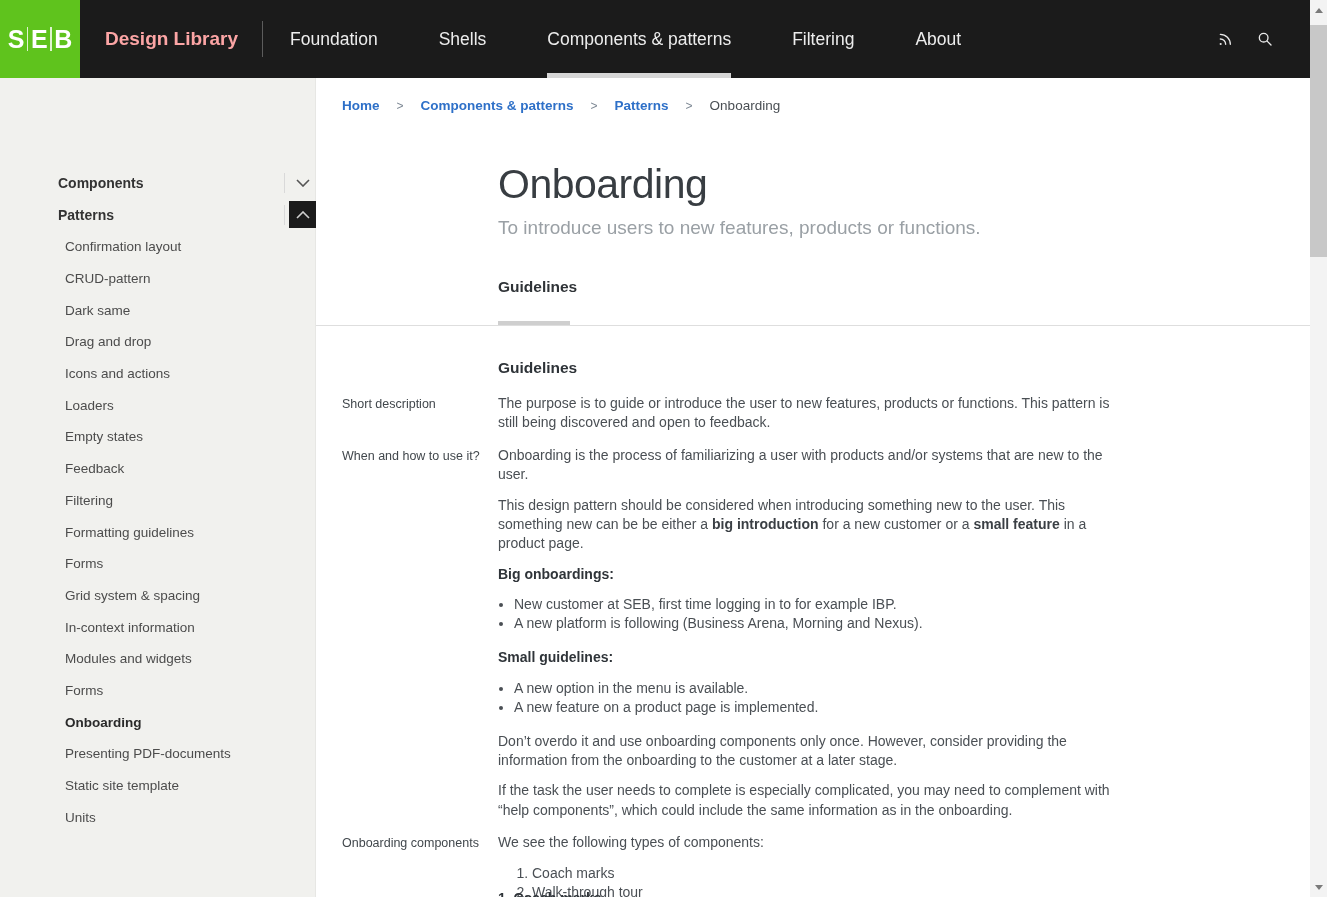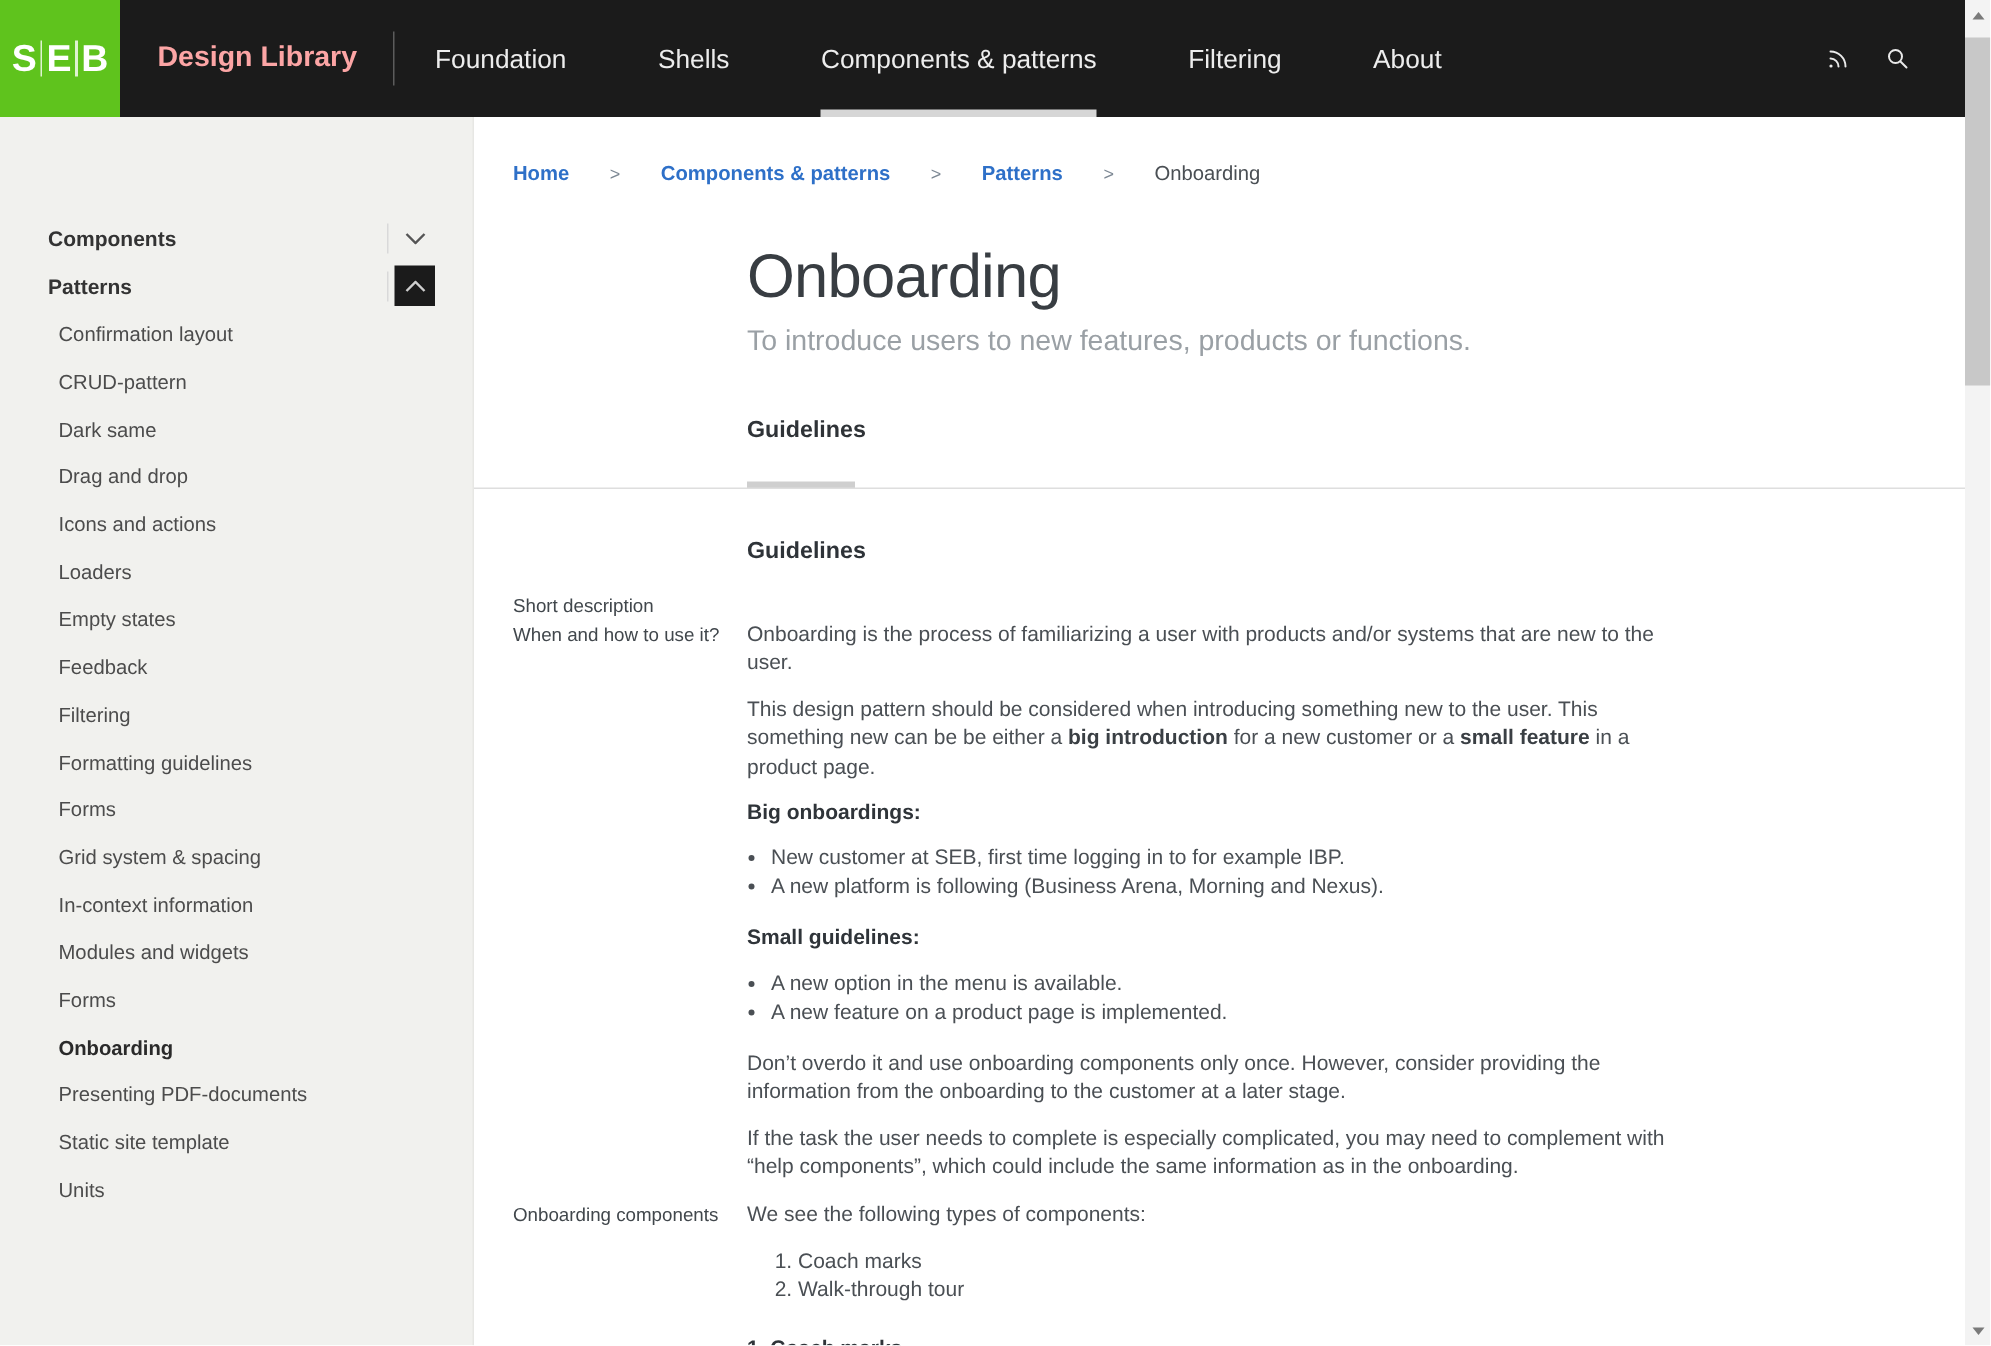--- a/index.html
+++ b/index.html
@@ -22,32 +22,32 @@
   .scrollbar{position:absolute;top:0;right:0;width:17px;height:897px;background:#f3f3f3;z-index:6;}
   .sb-arrow{position:absolute;left:0;width:17px;height:16px;display:flex;align-items:center;justify-content:center;cursor:pointer;}
   .sb-arrow.up{top:2px;}
   .sb-arrow.down{bottom:2px;}
   .tri-up{width:0;height:0;border-left:4px solid transparent;border-right:4px solid transparent;border-bottom:5px solid #7a7a7a;}
   .tri-down{width:0;height:0;border-left:4px solid transparent;border-right:4px solid transparent;border-top:5px solid #7a7a7a;}
   .sb-thumb{position:absolute;left:0;top:25px;width:17px;height:232px;background:#c8c8c8;cursor:grab;}
 
   
   .sidebar{position:absolute;top:78px;left:0;width:316px;height:819px;background:#f1f1ee;border-right:1px solid #e7e7e4;box-sizing:border-box;}
-  .side-nav{padding-top:65px;}
+  .side-nav{padding-top:89px;margin-left:26px;}
   .side-group{height:32px;display:flex;align-items:center;position:relative;cursor:pointer;}
   .side-group-label{margin-left:32px;font-size:14px;font-weight:700;color:#333;}
   .side-vline{position:absolute;left:258px;top:6px;height:20px;width:1px;background:#d9d9d9;}
   .chev-btn{position:absolute;left:263px;top:2px;width:27px;height:27px;display:flex;align-items:center;justify-content:center;cursor:pointer;}
   .chev-btn.dark{background:#1b1b1b;}
   .side-item{height:31.7px;display:flex;align-items:center;padding-left:39px;font-size:13.5px;color:#4c4c4c;cursor:pointer;white-space:nowrap;}
   .side-item.active{font-weight:700;color:#2a2a2a;}
 
   
   .main{position:absolute;left:316px;top:78px;width:994px;height:819px;background:#fff;overflow:hidden;}
-  .breadcrumb{position:absolute;left:26px;top:30px;font-size:13.5px;display:flex;gap:27px;align-items:center;white-space:nowrap;}
+  .breadcrumb{position:absolute;left:26px;top:20px;font-size:13.5px;display:flex;gap:17px;align-items:center;white-space:nowrap;}
   .crumb{color:#2e70c8;font-weight:600;cursor:pointer;}
   .crumb.current{color:#4a4f54;font-weight:400;cursor:default;}
   .crumb-sep{color:#7d8894;font-size:12px;}
 
   .title-wrap{position:absolute;left:182px;top:84px;}
   .page-title{font-size:41px;line-height:44px;color:#383d42;font-weight:400;letter-spacing:-0.5px;}
   .page-subtitle{font-size:19px;color:#9aa0a5;margin-top:11px;font-weight:400;}
 
   .tab{position:absolute;left:182px;top:200px;font-size:15.5px;font-weight:700;color:#2f3337;cursor:pointer;}
   .tab-underline{position:absolute;left:182px;top:243px;width:72px;height:5px;background:#cfcfcf;}
@@ -169,20 +169,23 @@
 
     <div class="tab">Guidelines</div>
     <div class="tab-underline"></div>
     <div class="content-divider"></div>
 
     <div class="content">
       <div class="section-heading">Guidelines</div>
       <div>
           <div class="row">
             <div class="row-label">Short description</div>
+            <div class="row-body">
+              <p><span>The purpose is to guide or introduce the user to new features, products or functions. This pattern is still being discovered and open to feedback.</span></p>
+            </div>
           </div>
           <div class="row">
             <div class="row-label">When and how to use it?</div>
             <div class="row-body">
               <p><span>Onboarding is the process of familiarizing a user with products and/or systems that are new to the user.</span></p>
               <p><span>This design pattern should be considered when introducing something new to the user. This something new can be be either a </span><strong>big introduction</strong><span> for a new customer or a </span><strong>small feature</strong><span> in a product page.</span></p>
               <div class="body-h">Big onboardings:</div>
               <ul>
                 <li>New customer at SEB, first time logging in to for example IBP.</li>
                 <li>A new platform is following (Business Arena, Morning and Nexus).</li>

